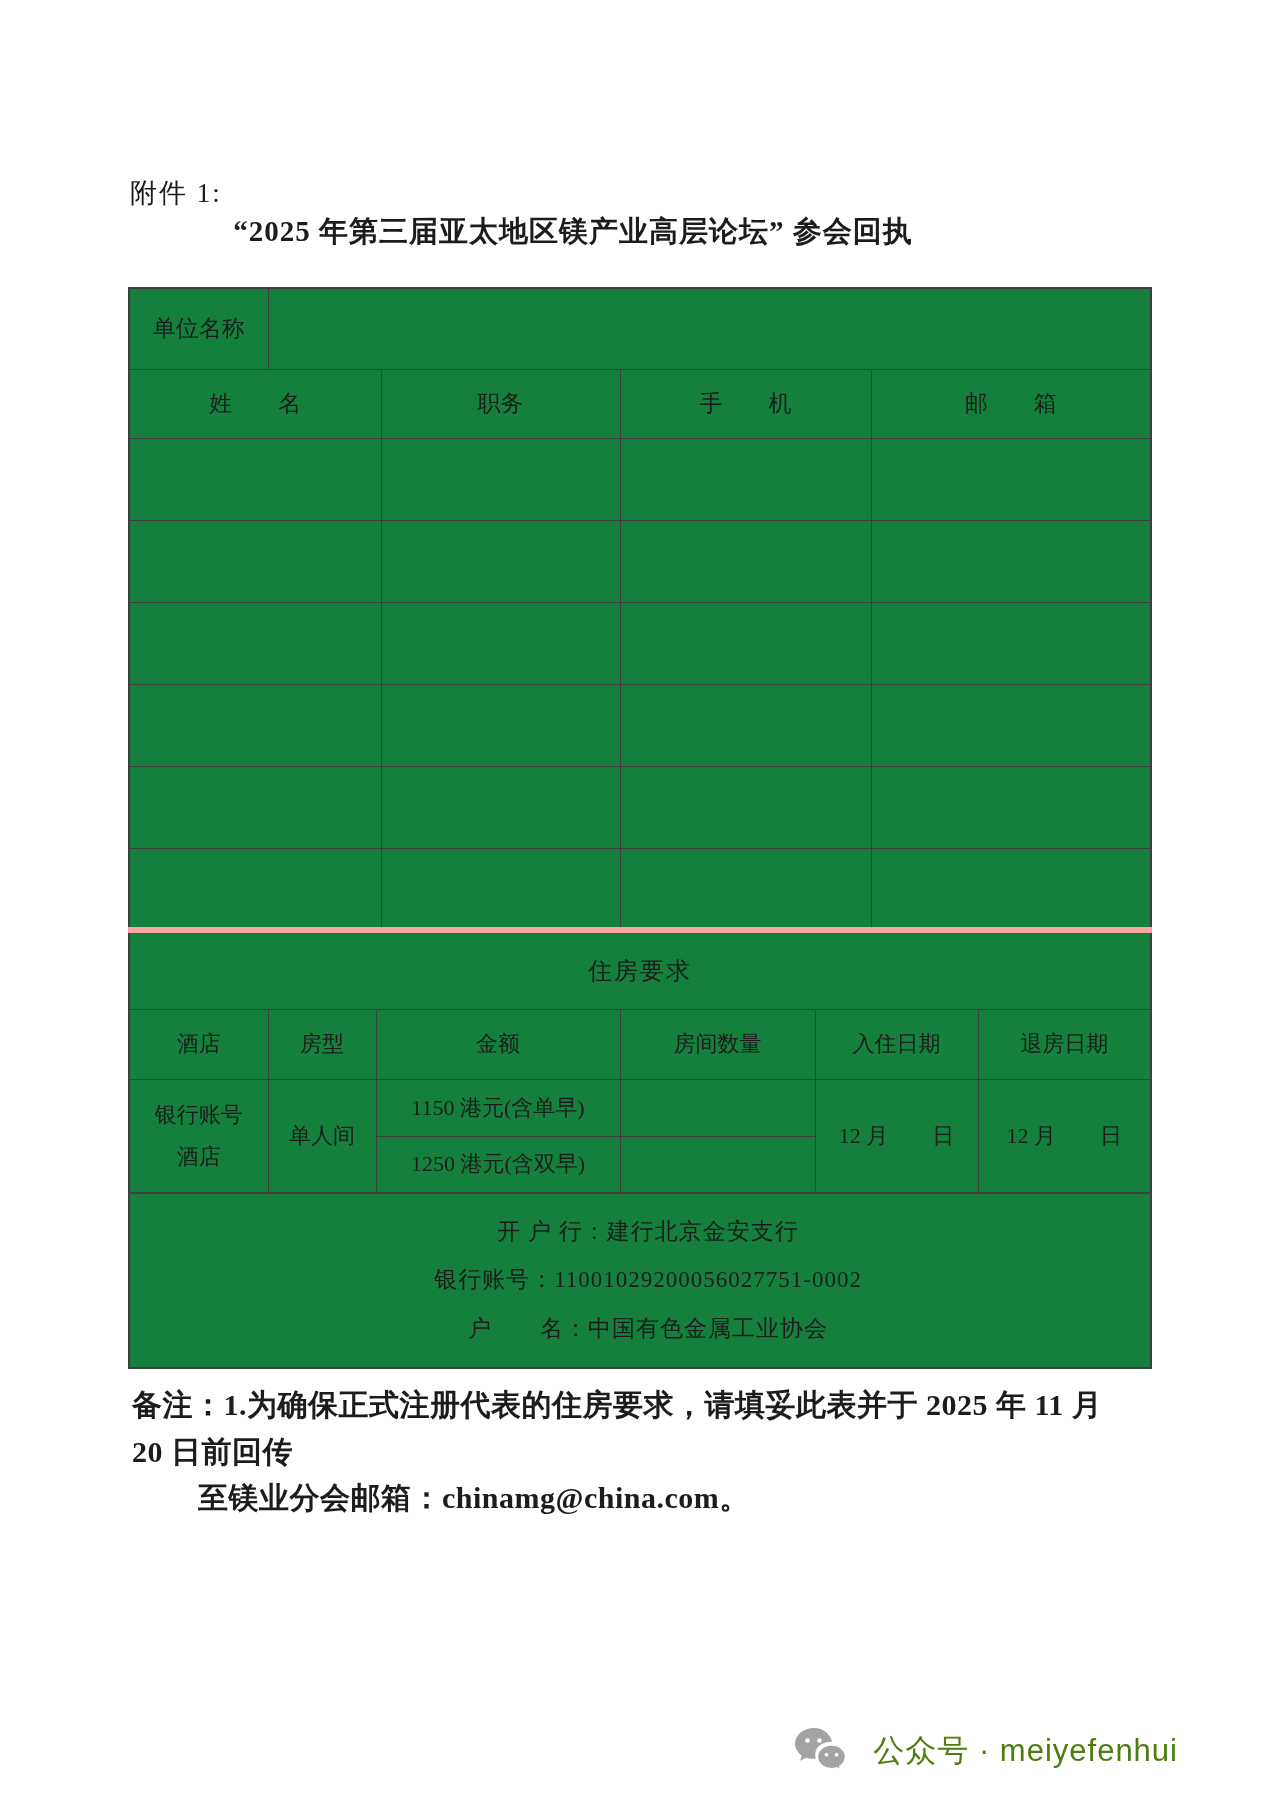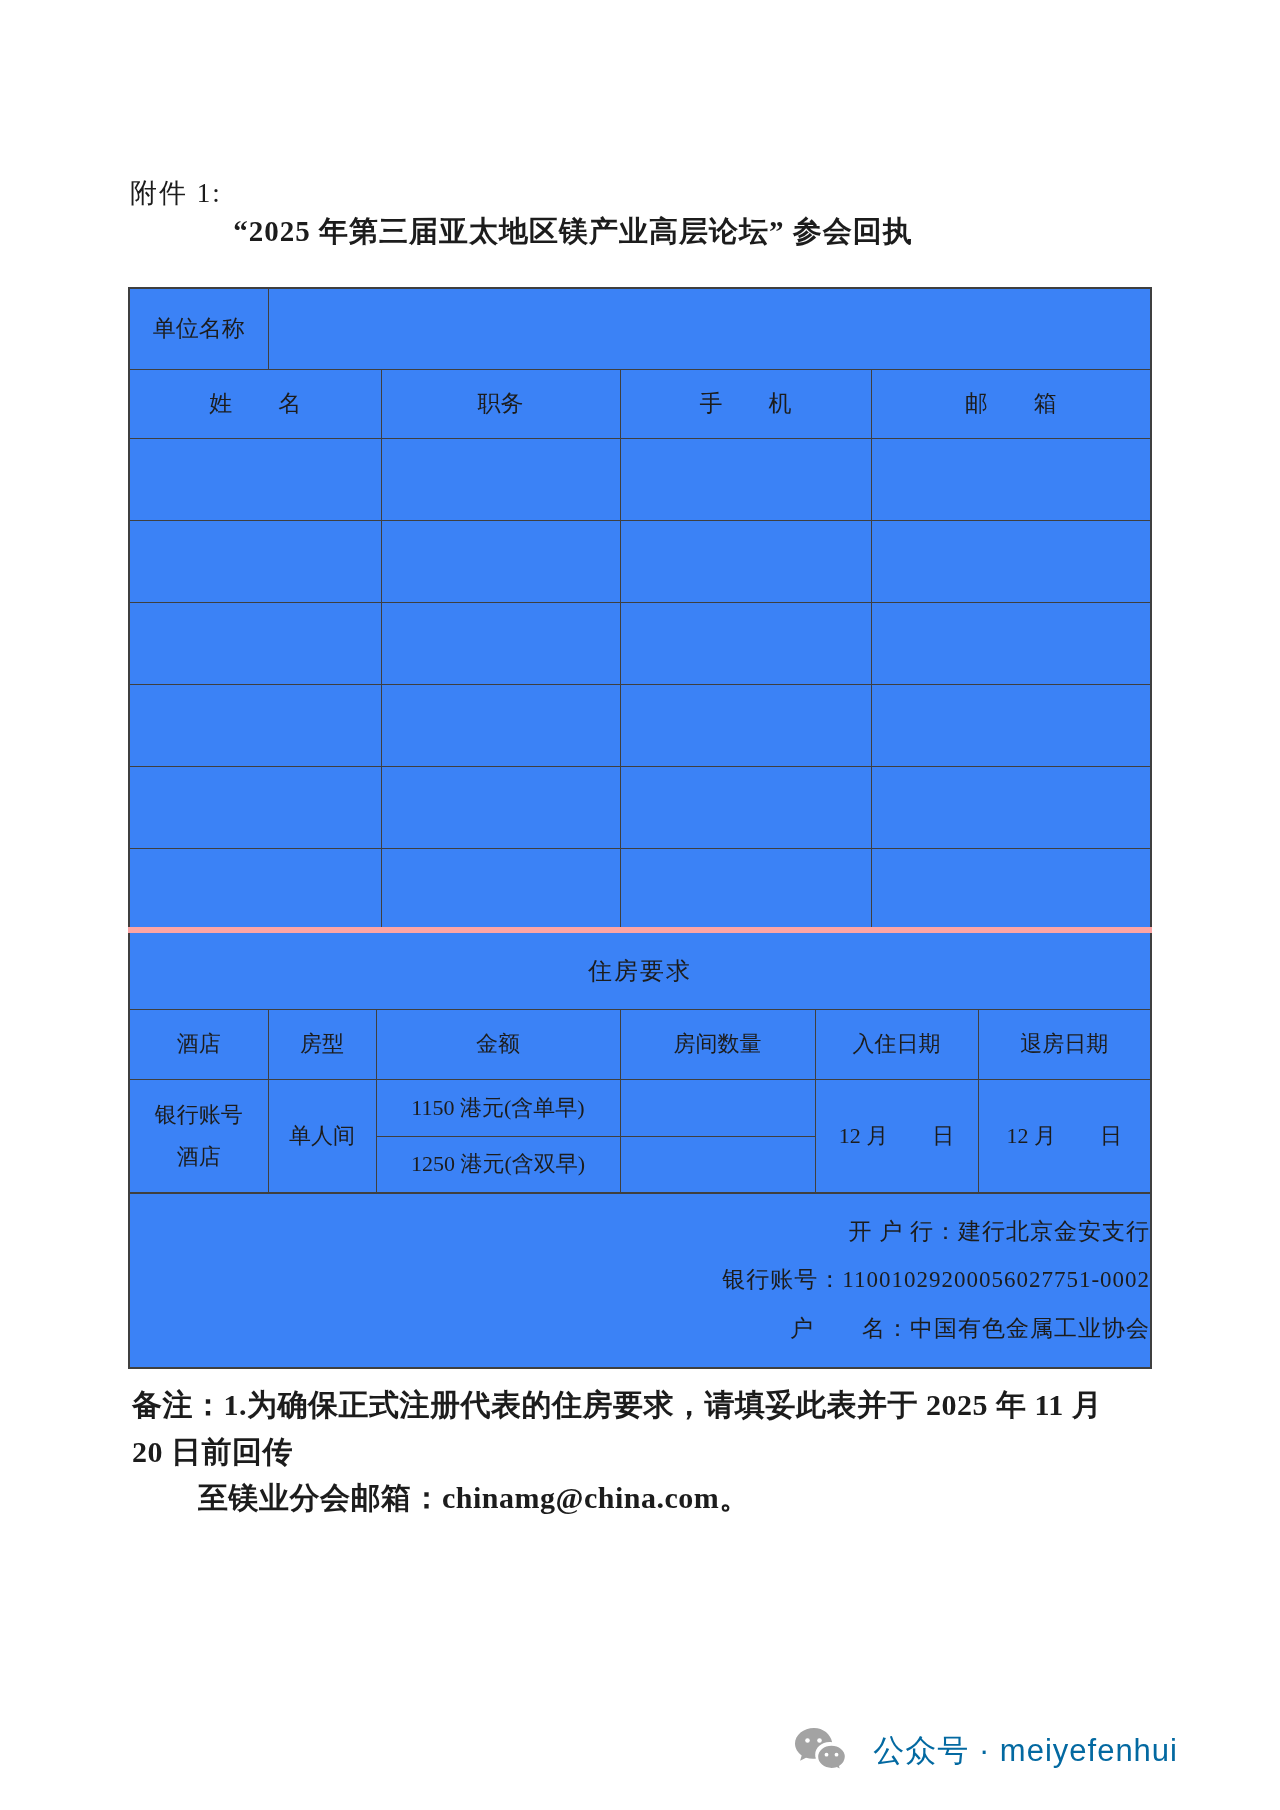--- a/index.html
+++ b/index.html
@@ -28,47 +28,47 @@
   }
   table.form,
   table.form td{
     border:1px solid #3f3f3f;
   }
   table.form{border-width:2px;}
   table.form td{
     text-align:center;vertical-align:middle;
     font-size:23px;
     padding:0;
-    background:#3b82f6;
+    background:#15803d;
   }
   tr.r-unit{height:81px;}
   tr.r-head{height:69px;}
   tr.r-empty{height:82px;}
   tr.r-housing{height:79px;}
   tr.r-housing td{border-top:6px solid #fca5a5;font-size:24px;letter-spacing:2px;}
   tr.r-hotelhead{height:70px;}
   tr.r-hotelhead td{font-size:22px;}
   tr.r-price{height:57px;}
   tr.r-price td{font-size:22px;}
   td.hotel-name{white-space:pre-line;line-height:1.9;font-size:22px;}
   tr.r-bank td{
     border-top:2px solid #3f3f3f;
-    text-align:right;padding:14px 0 14px 16px;
+    text-align:center;padding:14px 0 14px 16px;
   }
   .bank-line{font-size:23px;line-height:2.1;letter-spacing:1px;}
   .notes{
     position:absolute;left:132px;top:1382px;width:990px;
     font-weight:bold;font-size:30px;line-height:1.55;
     letter-spacing:0.5px;
   }
   .notes .cont{margin-left:66px;}
   .footer{
     position:absolute;top:1726px;right:102px;
     display:flex;align-items:center;gap:24px;
-    color:#0369a1;
+    color:#4d7c0f;
     font-family:"Liberation Sans","DejaVu Sans",sans-serif;
     text-align:center;
   }
   .footer .wm-text{font-size:31px;letter-spacing:1px;}
   .footer svg{display:block;}
 </style>
 </head>
 <body>
 
 <div class="attachment">附件 1:</div>

